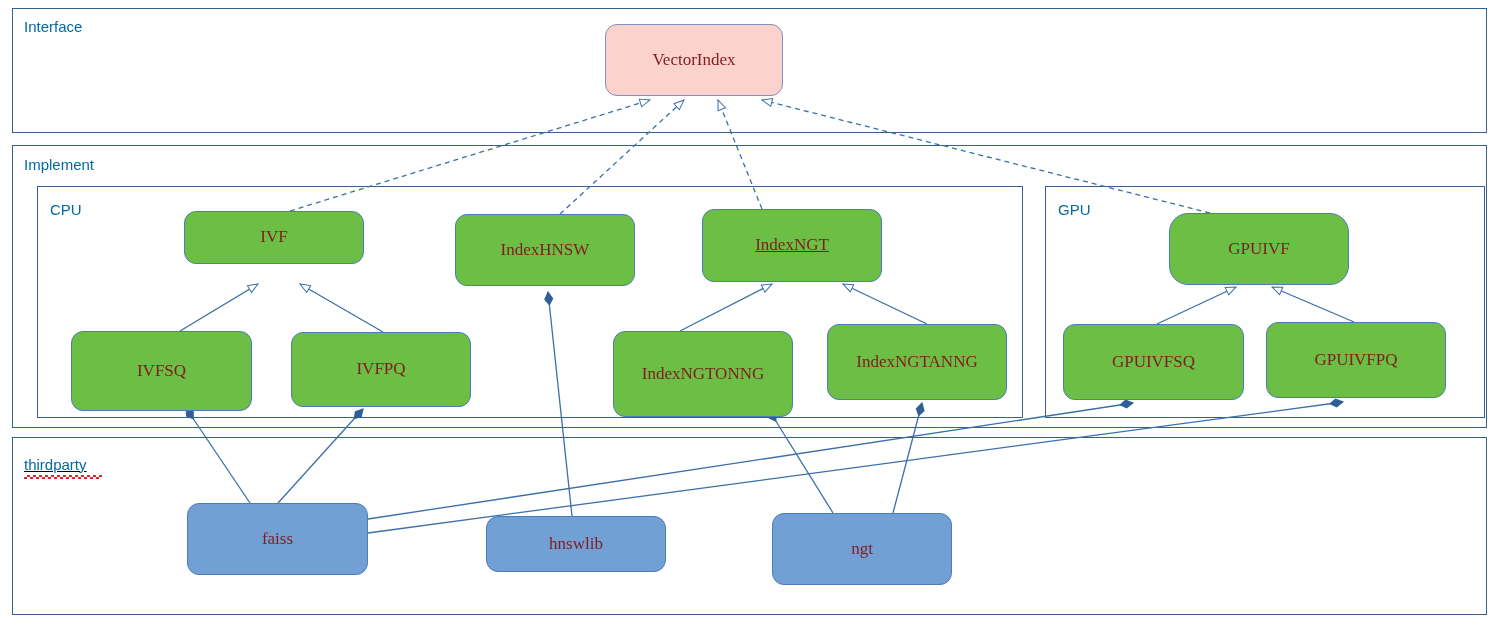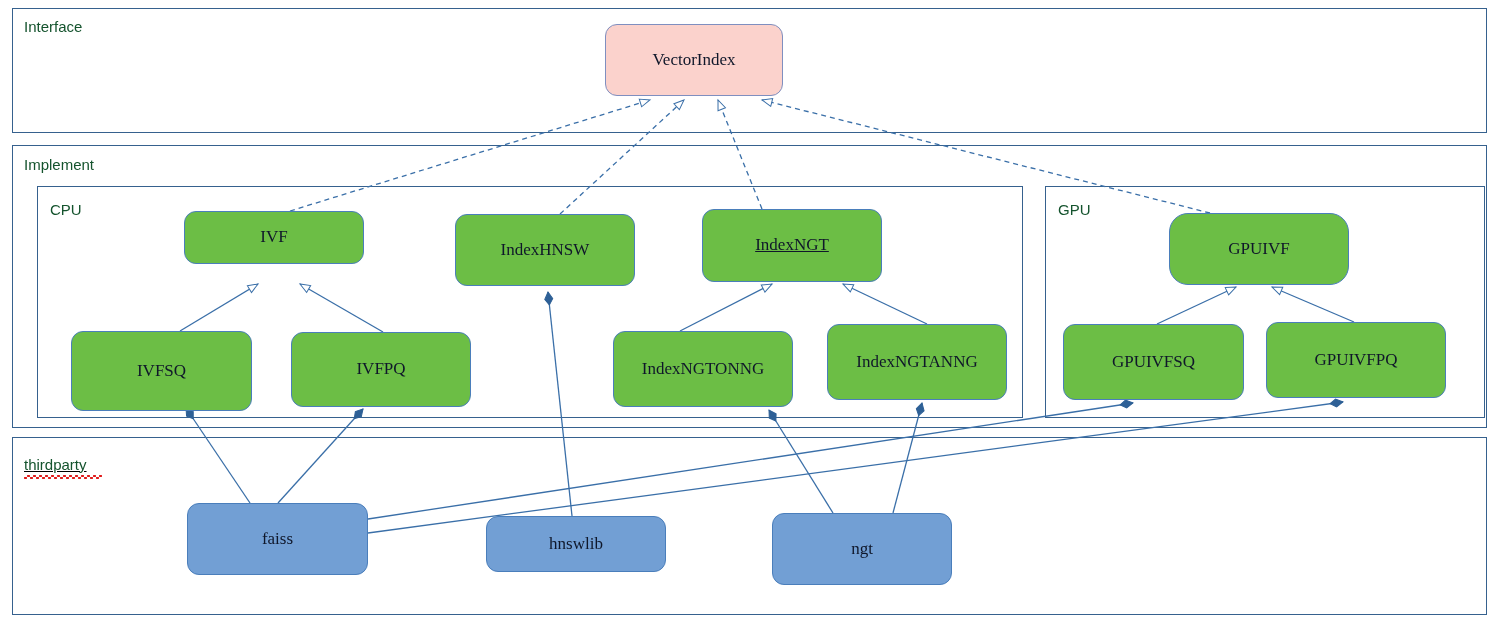--- a/index.html
+++ b/index.html
@@ -27,21 +27,21 @@
   .group-box {
     position: absolute;
     border: 1px solid #36618E;
     background: transparent;
     box-sizing: border-box;
   }
   .group-label {
     position: absolute;
     font-family: "Liberation Sans", sans-serif;
     font-size: 15px;
-    color: #14532d;
+    color: #0369a1;
     white-space: nowrap;
   }
   .group-label.misspelled {
     text-decoration: underline;
     text-decoration-color: #000000;
     text-decoration-thickness: 1px;
   }
   .squiggle {
     position: absolute;
     height: 4px;
@@ -54,21 +54,21 @@
   .node {
     position: absolute;
     border-radius: 12px;
     border: 1px solid #4A7EBB;
     box-sizing: border-box;
     display: flex;
     align-items: center;
     justify-content: center;
     font-family: "Liberation Serif", serif;
     font-size: 17px;
-    color: #0f172a;
+    color: #7f1d1d;
     text-align: center;
     line-height: 1.1;
   }
   .node.interface { background: #FBD2CC; border-color: #7F8FC0; }
   .node.impl { background: #6CBE45; border-color: #4A7EBB; }
   .node.third { background: #729FD4; border-color: #4A7EBB; }
 </style>
 </head>
 <body>
 
@@ -133,21 +133,21 @@
       </div>
       <div class="node impl" style="left: 1169px; top: 213px; width: 180px; height: 72px; border-radius: 19px;">
         <span>GPUIVF</span>
       </div>
       <div class="node impl" style="left: 71px; top: 331px; width: 181px; height: 80px;">
         <span>IVFSQ</span>
       </div>
       <div class="node impl" style="left: 291px; top: 332px; width: 180px; height: 75px;">
         <span>IVFPQ</span>
       </div>
-      <div class="node impl" style="left: 613px; top: 331px; width: 180px; height: 76px;">
+      <div class="node impl" style="left: 613px; top: 331px; width: 180px; height: 86px;">
         <span>IndexNGTONNG</span>
       </div>
       <div class="node impl" style="left: 827px; top: 324px; width: 180px; height: 76px;">
         <span>IndexNGTANNG</span>
       </div>
       <div class="node impl" style="left: 1063px; top: 324px; width: 181px; height: 76px;">
         <span>GPUIVFSQ</span>
       </div>
       <div class="node impl" style="left: 1266px; top: 322px; width: 180px; height: 76px;">
         <span>GPUIVFPQ</span>

